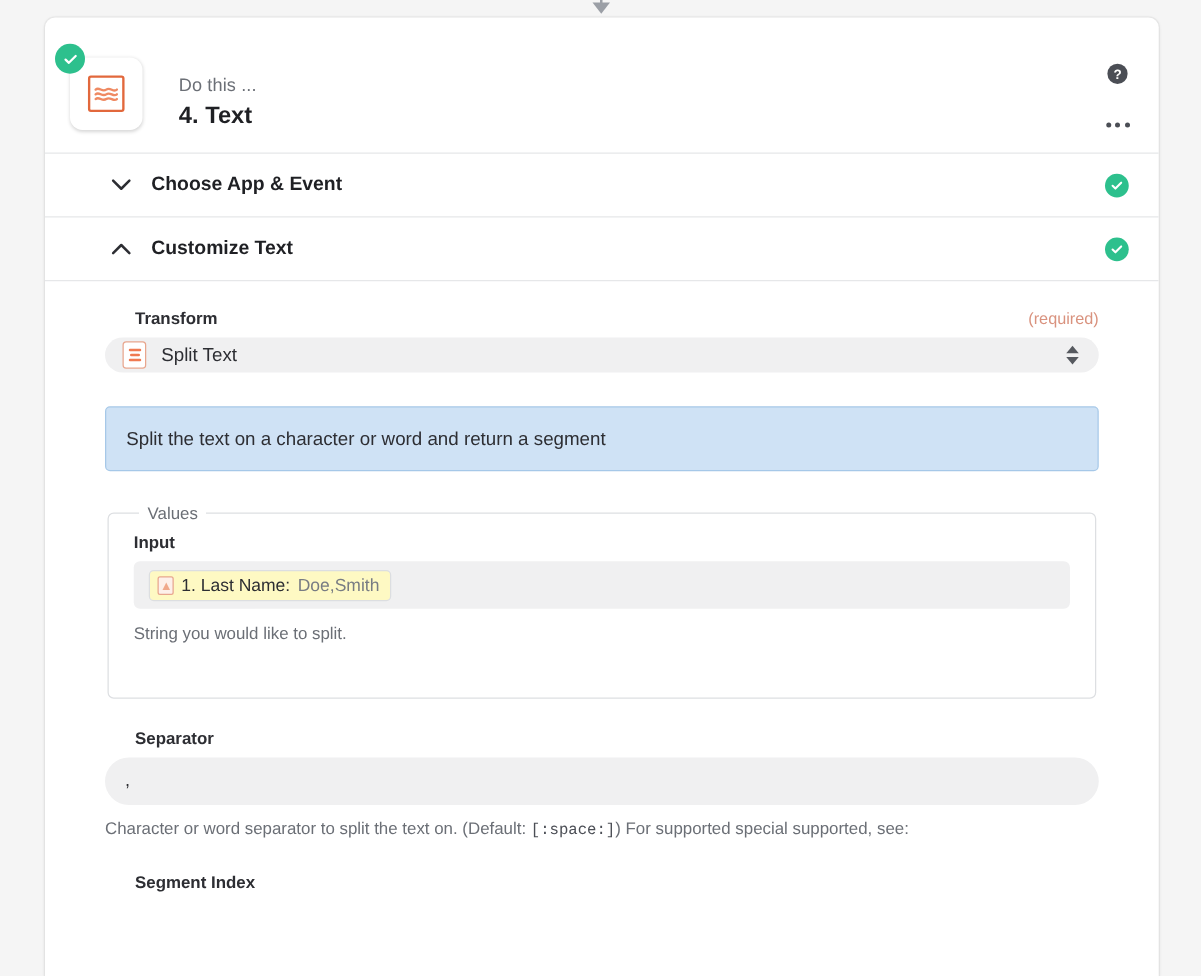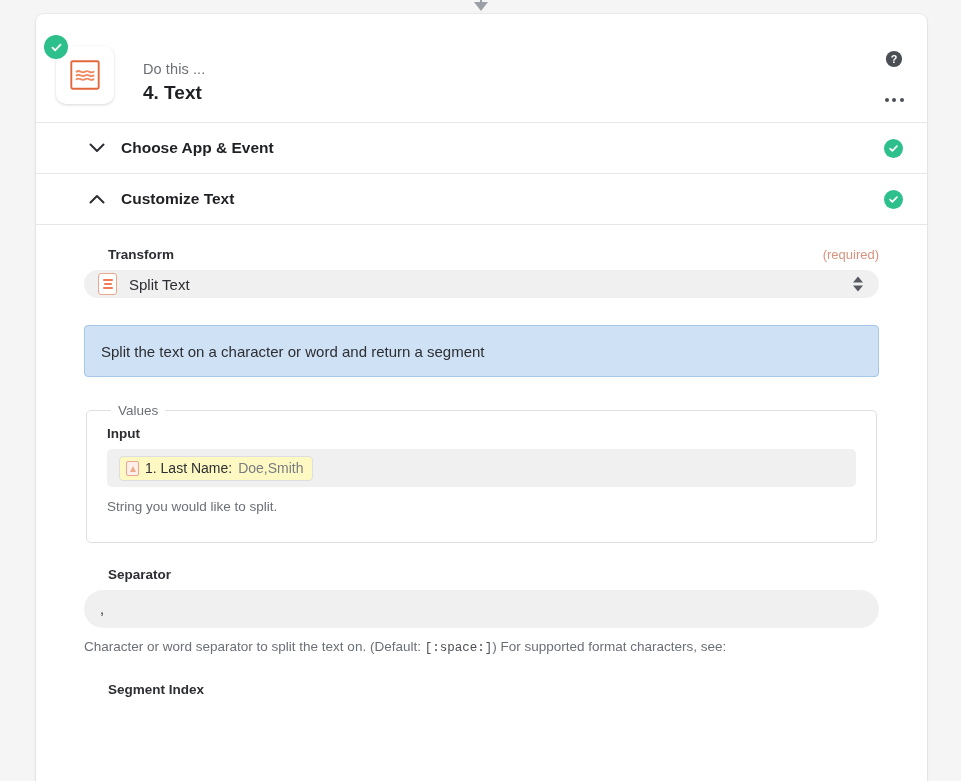--- a/index.html
+++ b/index.html
@@ -254,21 +254,21 @@
     min-height: 52px;
     display: flex;
     align-items: center;
   }
 
   
   .values-fieldset {
     margin-top: 26px;
     border: 1px solid #dddfe2;
     border-radius: 5px;
-    padding: 4px 20px 26px 20px;
+    padding: 4px 20px 42px 20px;
   }
   .values-fieldset > legend {
     font-size: 13.5px;
     color: #6b6f76;
     padding: 0 7px;
     margin-left: 4px;
   }
   .sub-label {
     font-size: 13.5px;
     font-weight: bold;
@@ -467,21 +467,21 @@
 
     <div class="field-block">
       <div class="field-label-row">
         <span class="field-label">Separator</span>
       </div>
       <div class="text-input">
         <span>,</span>
       </div>
       <div class="help-text help-below">
         <span>Character or word separator to split the text on. (Default:</span>
-        <code class="mono">[:space:]</code><span>) For supported format characters, see:</span>
+        <code class="mono">[:space:]</code><span>) For supported special supported, see:</span>
         <br>
       </div>
     </div>
 
     <div class="field-block">
       <div class="field-label-row">
         <span class="field-label">Segment Index</span>
       </div>
 
     </div>

